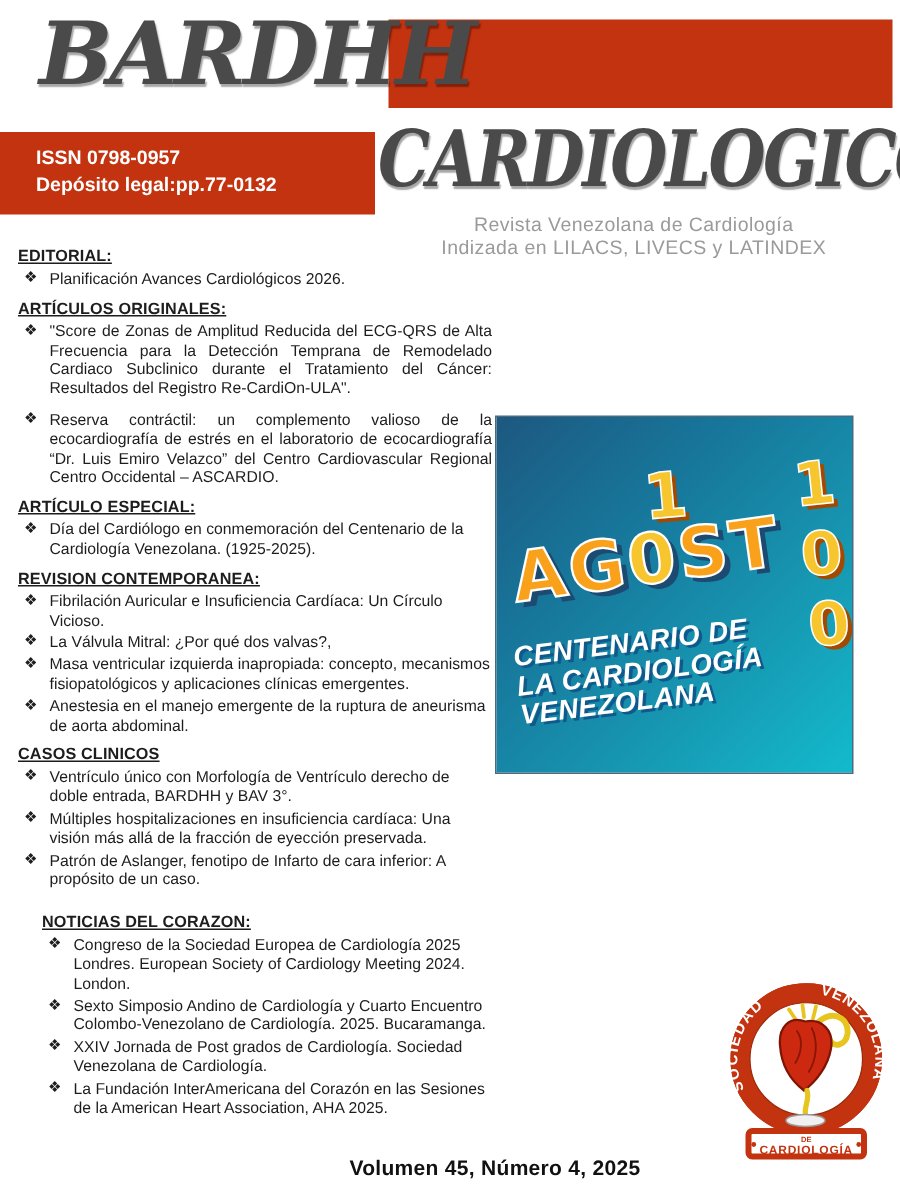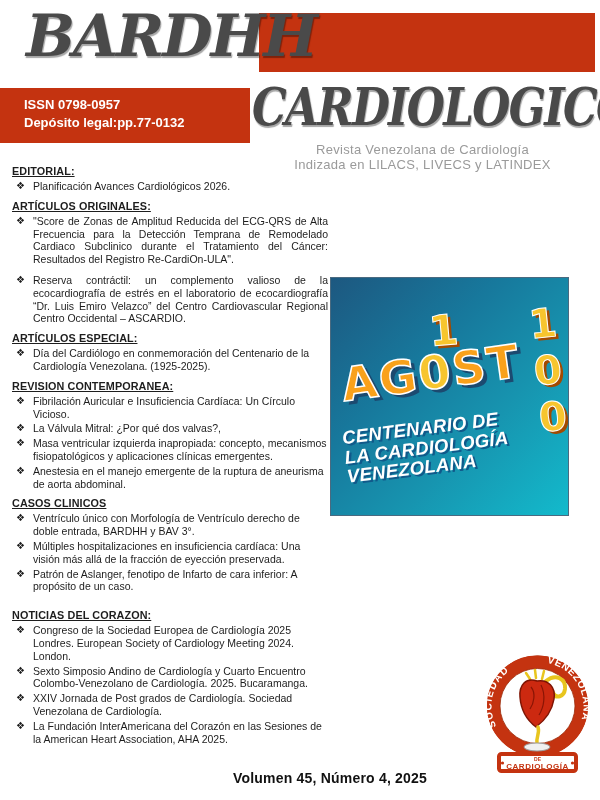--- a/index.html
+++ b/index.html
@@ -34,21 +34,21 @@
     white-space:nowrap;text-shadow:1px 2px 1px rgba(0,0,0,.35);
   }
   .subtitle{
     position:absolute;left:250px;top:142px;width:345px;text-align:center;
     color:var(--subtitle-gray,#9a9a9a);font-size:13px;line-height:1.18;letter-spacing:.3px;
   }
   
   .toc{position:absolute;left:12px;top:165px;width:316px;font-size:10.5px;color:var(--body-ink,#1d1d1d);}
   .section{margin-top:7px;}
   .section:first-child{margin-top:0;}
-  .section-noticias{margin-top:16px;}
+  .section-noticias{margin-top:16px;margin-left:16px;}
   .heading{font-weight:bold;text-decoration:underline;font-size:10.8px;margin-bottom:3px;letter-spacing:.1px;}
   .item{display:flex;margin-bottom:2px;line-height:1.22;}
   .bullet{width:17px;flex:none;padding-left:4px;font-size:10px;}
   .item-text{flex:1;}
   .section-originales .item-text{text-align:justify;}
   
   .poster{
     position:absolute;left:330px;top:277px;width:237px;height:237px;overflow:hidden;
     background:linear-gradient(135deg,#1d5880 0%,#17789c 35%,#1795b0 65%,#13bacc 100%);
     border:1px solid #4a6a80;
@@ -118,21 +118,21 @@
         <span class="bullet">❖</span>
         <span class="item-text">"Score de Zonas de Amplitud Reducida del ECG-QRS de Alta Frecuencia para la Detección Temprana de Remodelado Cardiaco Subclinico durante el Tratamiento del Cáncer: Resultados del Registro Re-CardiOn-ULA".</span>
       </div>
       <div class="item" style="margin-top:8px;">
         <span class="bullet">❖</span>
         <span class="item-text">Reserva contráctil: un complemento valioso de la ecocardiografía de estrés en el laboratorio de ecocardiografía “Dr. Luis Emiro Velazco” del Centro Cardiovascular Regional Centro Occidental – ASCARDIO.</span>
       </div>
     </div>
 
     <div class="section">
-      <div class="heading">ARTÍCULOS ESPECIAL:</div>
+      <div class="heading">ARTÍCULO ESPECIAL:</div>
       <div class="item">
         <span class="bullet">❖</span>
         <span class="item-text">Día del Cardiólogo en conmemoración del Centenario de la Cardiología Venezolana.  (1925-2025).</span>
       </div>
     </div>
 
     <div class="section">
       <div class="heading">REVISION CONTEMPORANEA:</div>
       <div class="item">
         <span class="bullet">❖</span>

